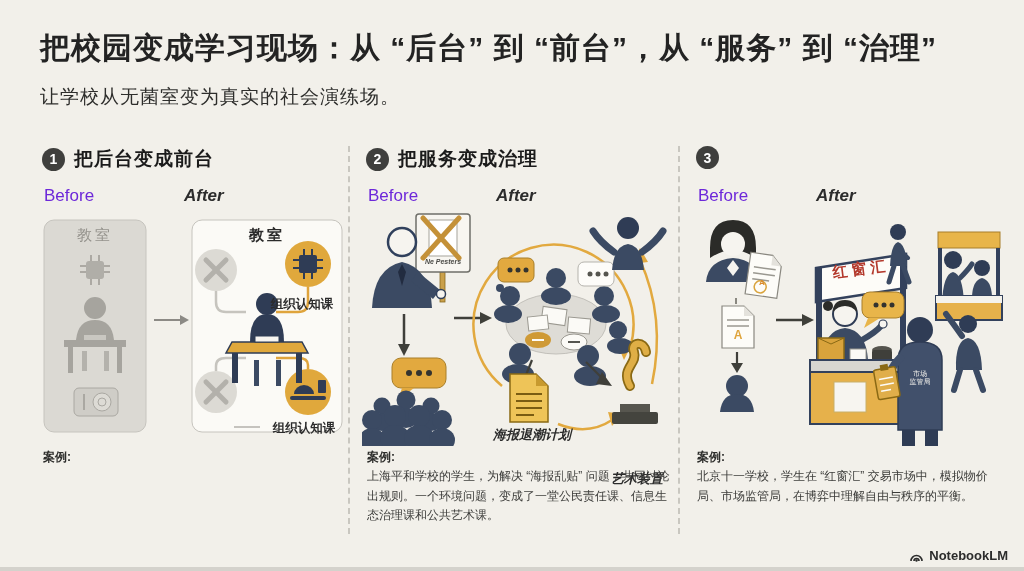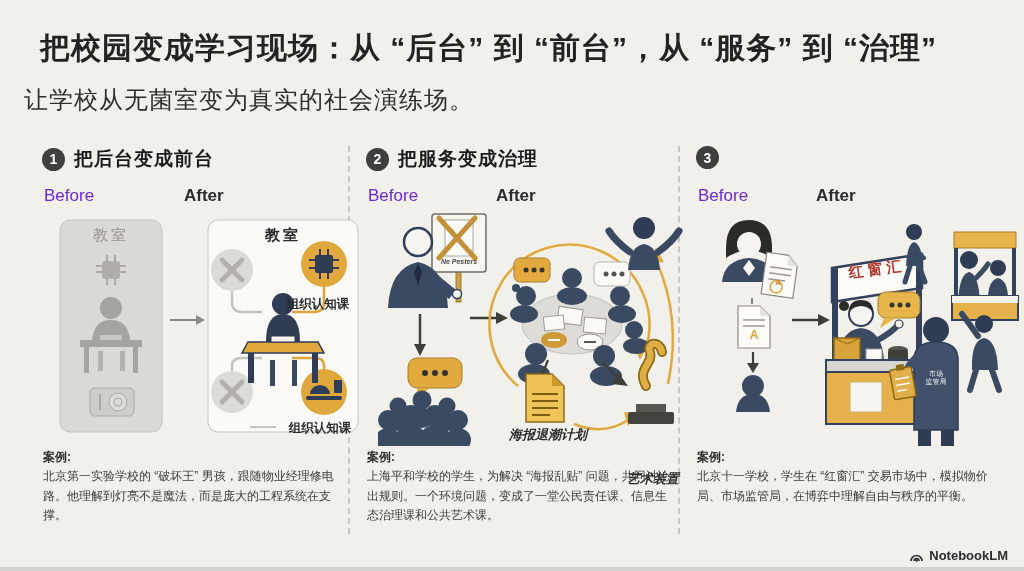--- a/index.html
+++ b/index.html
@@ -1,30 +1,30 @@
 <!DOCTYPE html>
 <html><head>
 <meta charset="utf-8">
 <style>
   html,body{margin:0;padding:0;}
   .canvas{position:relative;width:1024px;height:571px;background:#f2f0ea;overflow:hidden;
           font-family:"Liberation Sans",sans-serif;color:#222;}
   .title{position:absolute;left:40px;top:30px;width:960px;font-size:30px;font-weight:700;
          color:#232323;letter-spacing:1px;line-height:1.2;}
-  .subtitle{position:absolute;left:24px;top:84px;font-size:24px;color:#2e2e2c;letter-spacing:1px;}
+  .subtitle{position:absolute;left:40px;top:84px;font-size:19px;color:#2e2e2c;letter-spacing:1px;}
   .divider{position:absolute;top:146px;height:388px;width:0;border-left:2px dashed #c9c7c0;}
   .col{position:absolute;top:142px;}
   .sec-header{position:absolute;left:4px;top:4px;display:flex;align-items:center;gap:9px;}
   .badge{width:23px;height:23px;border-radius:50%;background:#3f3f3d;color:#fff;font-size:14px;
          font-weight:700;display:flex;align-items:center;justify-content:center;}
   .sec-title{font-size:19px;font-weight:700;color:#1b1b1b;letter-spacing:1px;}
   .ba-row{position:absolute;top:44px;left:6px;right:0;height:20px;font-size:17px;}
   .before-lbl{position:absolute;left:0;color:#6d28d9;}
-  .after-lbl{position:absolute;color:#2c2c2c;font-weight:600;}
-  .illo{position:absolute;top:66px;left:16px;height:238px;}
+  .after-lbl{position:absolute;color:#2c2c2c;font-weight:600;font-style:italic;}
+  .illo{position:absolute;top:66px;left:0;height:238px;}
   .illo svg{position:absolute;left:0;top:0;}
   .ov{position:absolute;text-align:center;}
   .case{position:absolute;top:306px;left:5px;font-size:12px;line-height:1.62;color:#3c3c3a;}
   .case .case-h{font-weight:700;color:#2e2e2c;}
   .footer{position:absolute;right:16px;bottom:8px;display:flex;align-items:center;gap:5px;}
   .footer .brand{font-size:13px;font-weight:600;color:#2c2c2c;}
   .bottom-strip{position:absolute;left:0;bottom:0;width:100%;height:4px;background:#d4d2cc;}
 </style>
 </head>
 <body>
@@ -134,21 +134,20 @@
           </g>
         </g>
       </svg>
       <div class="ov" style="left:6px;top:18px;width:102px;font-size:15px;letter-spacing:3px;color:#94928c;">教室</div>
       <div class="ov" style="left:154px;top:18px;width:150px;font-size:15px;letter-spacing:3px;color:#2b2b2b;font-weight:600;">教室</div>
       <div class="ov" style="left:220px;top:88px;width:88px;font-size:12.5px;font-weight:700;color:#2b2b2b;">组织认知课</div>
       <div class="ov" style="left:222px;top:212px;width:88px;font-size:12.5px;font-weight:700;color:#2b2b2b;">组织认知课</div>
     </div>
     <div class="case" style="width:300px;">
       <div class="case-h">案例:</div>
-      <div>北京第一实验学校的 “破坏王” 男孩，跟随物业经理修电路。他理解到灯亮不是魔法，而是庞大的工程系统在支撑。</div>
     </div>
   </div>
 
   <div class="col" style="left:362px;width:312px;">
     <div class="sec-header">
       <div class="badge">2</div>
       <div class="sec-title">把服务变成治理</div>
     </div>
     <div class="ba-row">
       <span class="before-lbl">Before</span>

